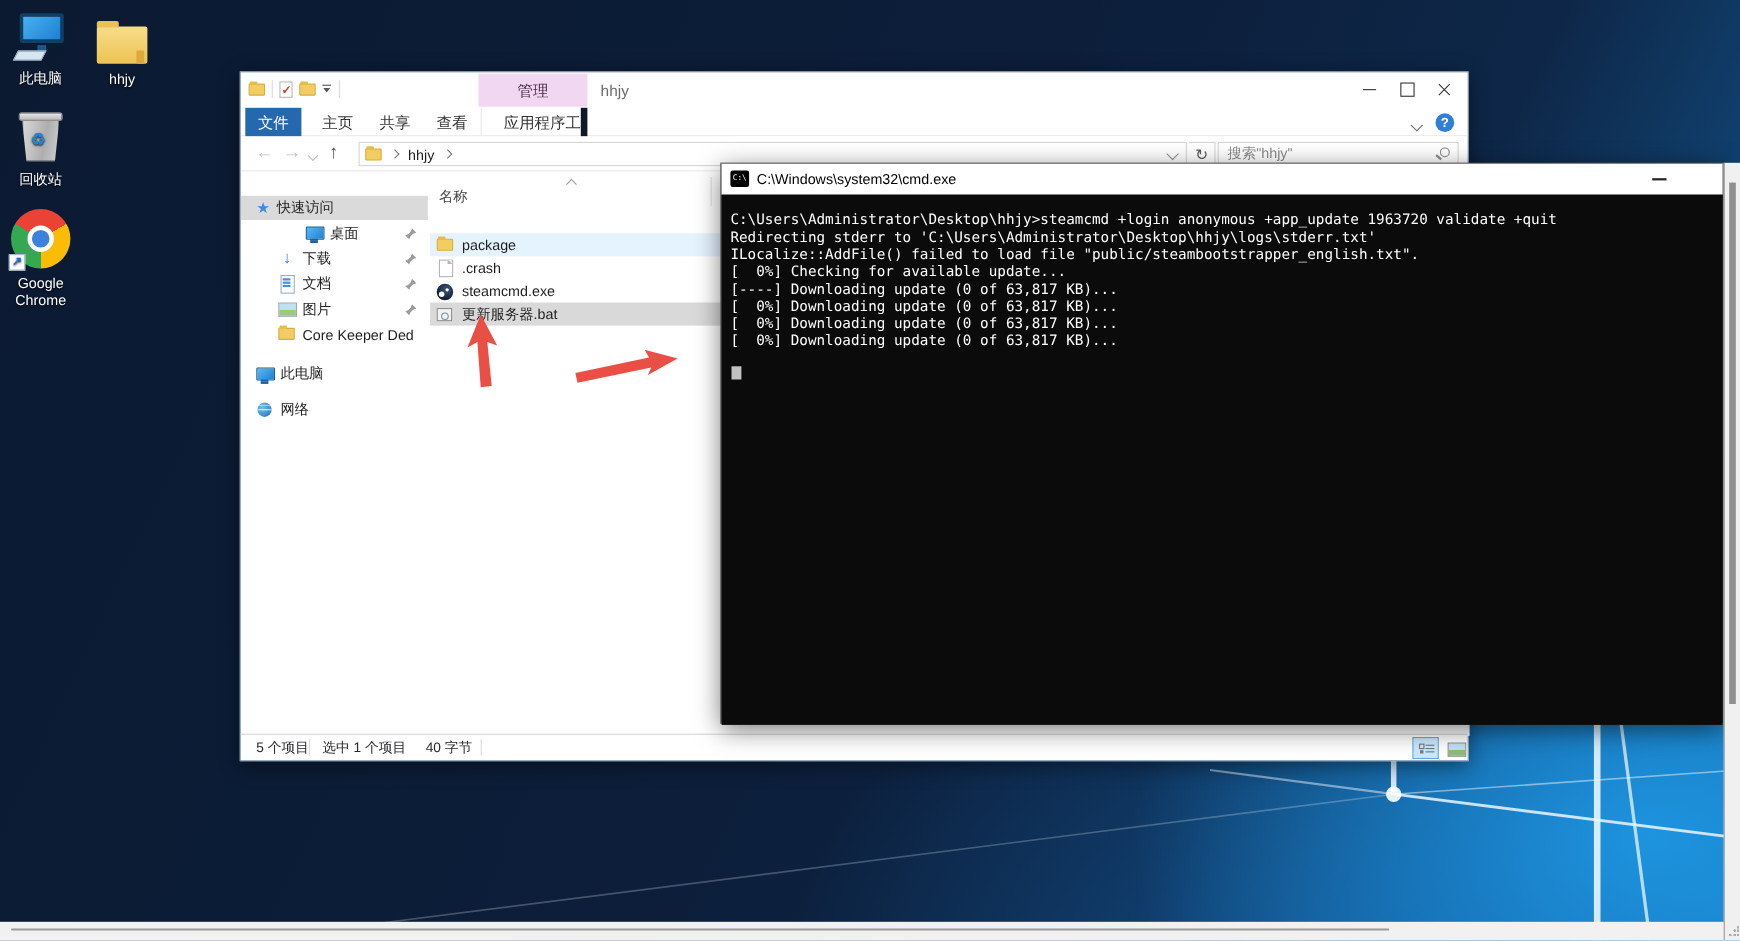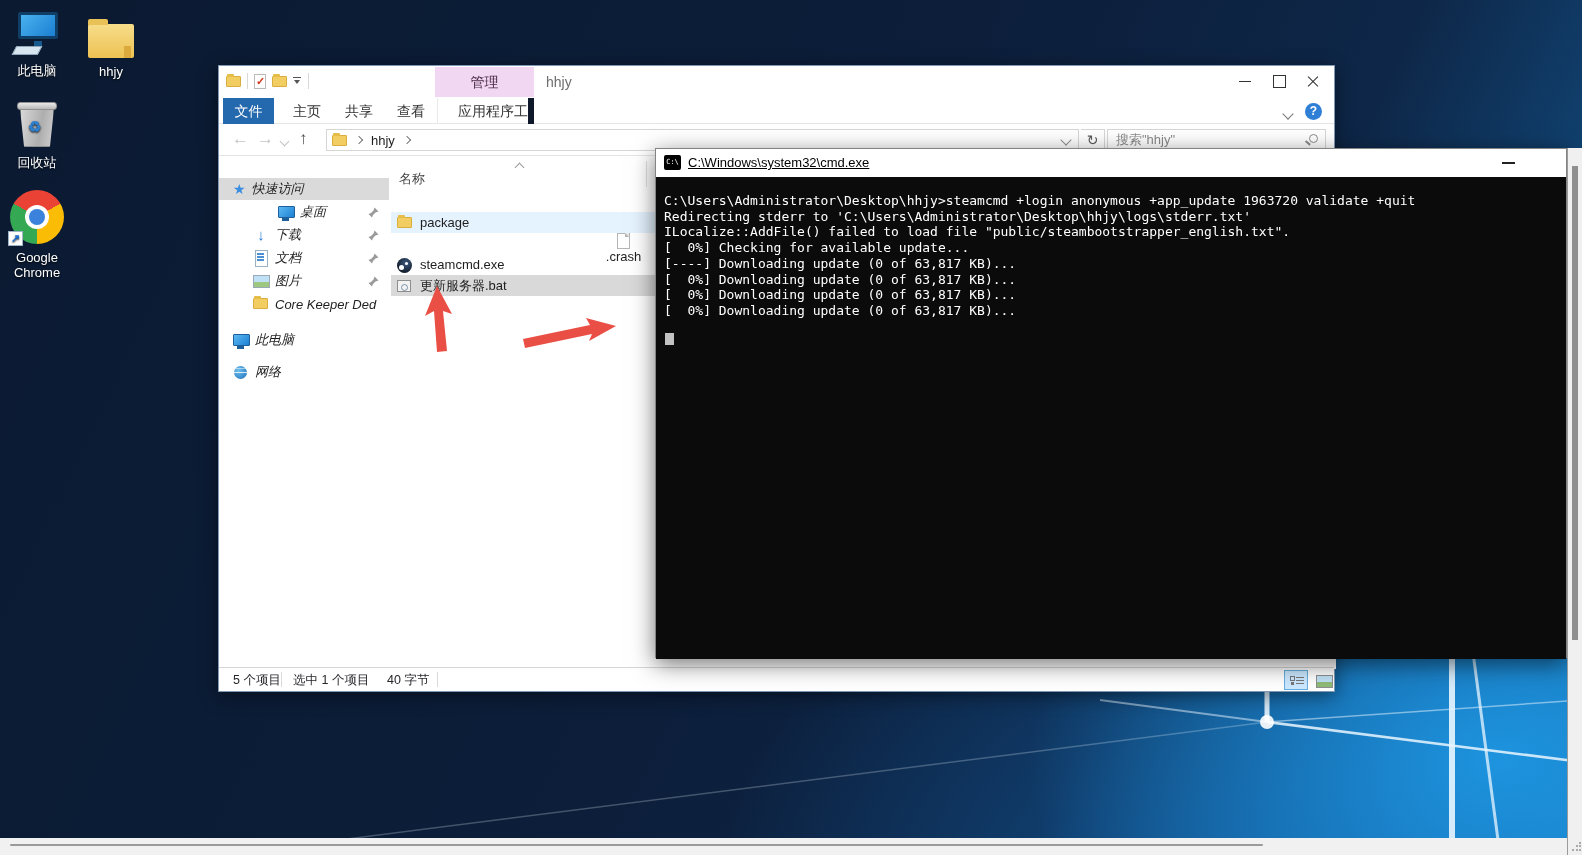--- a/index.html
+++ b/index.html
@@ -68,21 +68,21 @@
   .addrbox .mini-folder { margin-left:5px; }
   .bc-sep { width:6px; height:6px; border-right:1.3px solid #777; border-top:1.3px solid #777; transform:rotate(45deg); margin:0 9px; }
   .addr-drop { margin-left:auto; margin-right:8px; width:8px; height:8px; border-right:1.5px solid #909090; border-bottom:1.5px solid #909090; transform:rotate(45deg); }
   .refbox { position:absolute; left:862px; top:5px; width:24px; height:22px; border:1px solid #d6d6d6; border-left:none; color:#5a5a5a; text-align:center; line-height:21px; font-size:14px; }
   .searchbox { position:absolute; left:888px; top:5px; width:219px; height:22px; border:1px solid #d6d6d6; background:#fff; color:#8a8a8a; line-height:20px; padding-left:8px; }
   .mag { position:absolute; right:7px; top:4px; width:9px; height:9px; border:1.6px solid #8a8a8a; border-radius:50%; }
   .mag:after { content:""; position:absolute; left:-5px; top:7px; width:6px; height:1.6px; background:#8a8a8a; transform:rotate(40deg); }
 
   .sidebar { position:absolute; left:0; top:90px; width:170px; height:513px; background:#fff; }
   .snav { position:absolute; left:0; height:22px; width:170px; display:flex; align-items:center; font-size:13px; }
-  .snav .lbl { white-space:nowrap;font-style:italic; }
+  .snav .lbl { white-space:nowrap; }
   .qa-row { background:#dadada; }
   .star-ic { color:#3b8de0; font-size:14px; margin:0 6px 0 14px; }
   .sic { width:16px; height:16px; margin:0 6px 0 34px; position:relative; flex:0 0 16px; }
   .lvl0 { margin-left:14px !important; }
   .mon16 { }
   .mon16:before { content:""; position:absolute; left:0; top:2px; width:15px; height:10px; background:linear-gradient(135deg,#5cb9f2,#1d7fd3); border:1.5px solid #1c5f9b; border-radius:1px; }
   .mon16:after { content:""; position:absolute; left:4px; top:13px; width:7px; height:2px; background:#1c5f9b; box-shadow:0 2px 0 #1c5f9b; }
   .dl-ic { color:#2f7fd6; font-weight:bold; font-size:15px; text-align:center; line-height:16px; }
   .doc16:before { content:""; position:absolute; left:2px; top:0; width:11px; height:15px; background:#fff; border:1px solid #9ab0c4; }
   .doc16:after { content:""; position:absolute; left:4px; top:3px; width:7px; height:1.5px; background:#4b8fd4; box-shadow:0 3px 0 #4b8fd4, 0 6px 0 #4b8fd4; }
@@ -114,21 +114,21 @@
   .viewbtn { position:absolute; top:2px; width:24px; height:20px; border:1px solid transparent; }
   .viewbtn.active { background:#cbe8ff; border-color:#66aee0; }
   .vb-list:before { content:""; position:absolute; left:5px; top:5px; width:3px; height:3px; border:1px solid #777; box-shadow:0 5px 0 -1px #777; }
   .vb-list:after { content:""; position:absolute; left:11px; top:6px; width:8px; height:1px; background:#777; box-shadow:0 3px 0 #777, 0 6px 0 #777; }
   .vb-pic:before { content:""; position:absolute; left:4px; top:4px; width:15px; height:11px; background:linear-gradient(#bfe0f5 55%, #8fba76 55%); border:1px solid #8f8f8f; }
 
   
   .cmd { position:absolute; left:655px; top:148px; width:912px; height:510px; background:#0b0b0b; border:1px solid #848484; box-shadow:0 6px 22px rgba(0,0,0,.55); }
   .cmd-title { position:absolute; left:0; top:0; width:100%; height:28px; background:#fff; color:#000; font-size:13px; }
   .cmd-ic { position:absolute; left:8px; top:6px; width:17px; height:15px; background:#000; border-radius:2px; color:#fff; font-size:7px; line-height:15px; text-align:center; font-family:"DejaVu Sans Mono", monospace; }
-  .cmd-name { position:absolute; left:32px; top:6px;text-decoration:underline; }
+  .cmd-name { position:absolute; left:32px; top:6px; }
   .cmd-min { position:absolute; right:40px; top:0; width:34px; height:26px; }
   .cmd-min:after { content:""; position:absolute; left:10px; top:13px; width:13px; height:1.5px; background:#222; }
   .console { position:absolute; left:0; top:28px; width:100%; height:482px; background:#0b0b0b; overflow:hidden; }
   .console pre { position:absolute; left:8px; top:16px; font-family:"DejaVu Sans Mono","Liberation Mono",monospace; font-size:13px; line-height:15.7px; color:#ffffff; white-space:pre; }
   .cursor { position:absolute; left:9px; top:156px; width:9px; height:12px; background:#c2c2c2; }
 
   
   .right-strip { position:absolute; left:1567px; top:148px; width:15px; height:707px; background:#f0f0f0; border-left:1px solid #9a9a9a; }
   .right-thumb { position:absolute; left:4px; top:18px; width:6px; height:474px; background:#8f8f8f; }
   .grip { position:absolute; left:3px; bottom:3px; width:10px; height:10px; background:radial-gradient(circle 1px at 2px 8px,#aaa 1px,transparent 1.4px),radial-gradient(circle 1px at 6px 8px,#aaa 1px,transparent 1.4px),radial-gradient(circle 1px at 6px 4px,#aaa 1px,transparent 1.4px),radial-gradient(circle 1px at 9px 8px,#aaa 1px,transparent 1.4px),radial-gradient(circle 1px at 9px 4px,#aaa 1px,transparent 1.4px),radial-gradient(circle 1px at 9px 1px,#aaa 1px,transparent 1.4px); }
@@ -294,21 +294,21 @@
     <div class="flist">
       <div class="col-head">名称</div>
       <div class="sort-chev"></div>
       <div class="col-border"></div>
       <div class="frow row-hover" style="top:56px;">
         <span class="fic">
             <span class="fic-folder" style="display:block;"></span>
           </span>
         <span>package</span>
       </div>
-      <div class="frow" style="top:77px;flex-direction:column;">
+      <div class="frow" style="top:77px;">
         <span class="fic fic-file"></span>
         <span>.crash</span>
       </div>
       <div class="frow" style="top:98px;">
         <span class="fic">
             <span class="fic-steam" style="display:block;"></span>
           </span>
         <span>steamcmd.exe</span>
       </div>
       <div class="frow row-sel" style="top:119px;">

